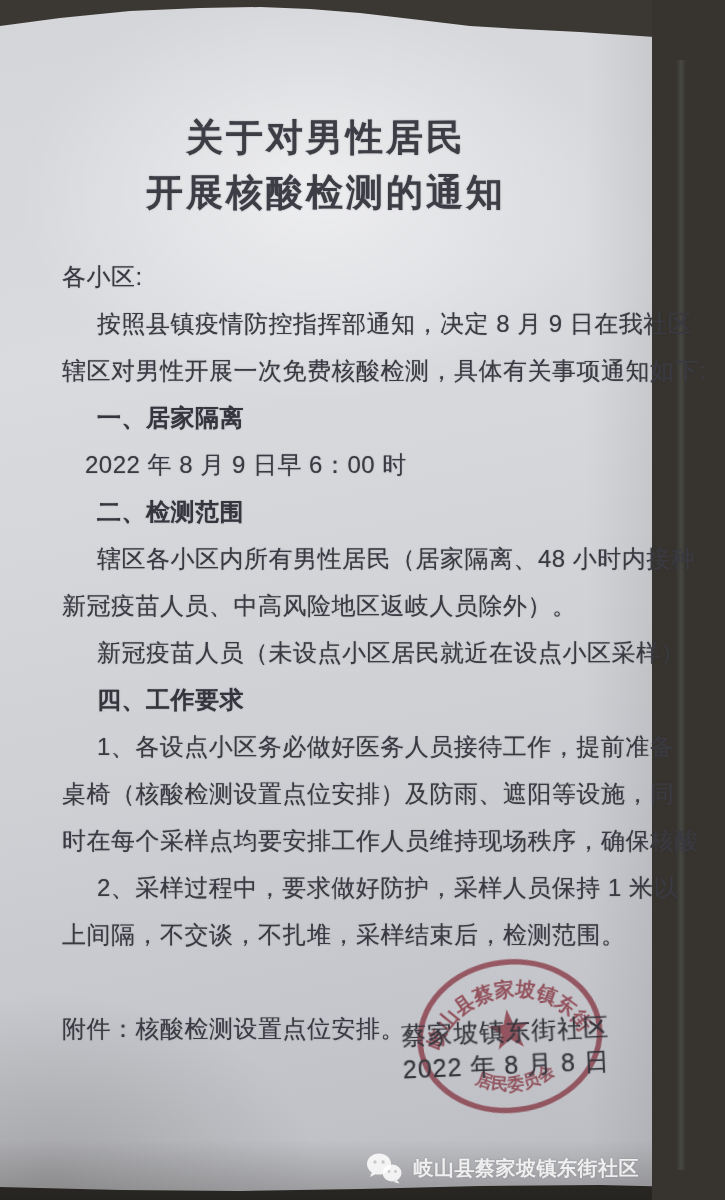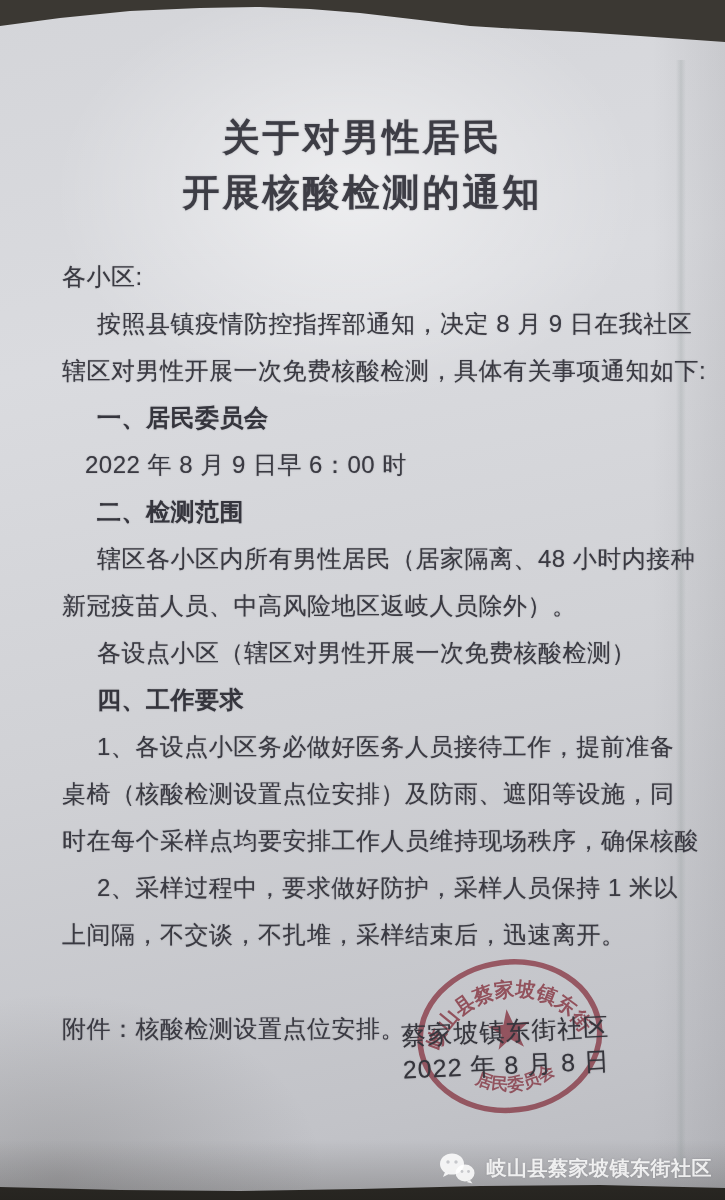--- a/index.html
+++ b/index.html
@@ -2,21 +2,21 @@
 <html><head>
 <meta charset="utf-8">
 <style>
   html,body{margin:0;padding:0;}
   body{
     width:725px;height:1200px;overflow:hidden;
     font-family:"Liberation Sans",sans-serif;
     background:#37342f;
   }
   .stage{
-    position:relative;width:725px;height:1200px;
+    position:relative;width:652px;height:1200px;
     background:linear-gradient(180deg,#3b3833 0%,#3b3833 4%,#2e2b27 97%,#262420 100%);
   }
   
   .paper{
     position:absolute;inset:0;
     background:
       linear-gradient(to top, rgba(70,68,66,0.32), rgba(70,68,66,0) 5%),
       linear-gradient(to left, rgba(95,95,100,0.12), rgba(95,95,100,0) 10%),
       radial-gradient(420px 300px at 48% 16%, rgba(255,255,255,0.55), rgba(255,255,255,0) 70%),
       radial-gradient(380px 260px at 8% 98%, rgba(60,58,55,0.22), rgba(60,58,55,0) 70%),
@@ -78,32 +78,32 @@
 
     <div class="doc-title">
       <div>关于对男性居民</div>
       <div>开展核酸检测的通知</div>
     </div>
 
     <div class="doc-body">
       <p>各小区:</p>
       <p class="ind">按照县镇疫情防控指挥部通知，决定 8 月 9 日在我社区</p>
       <p>辖区对男性开展一次免费核酸检测，具体有关事项通知如下:</p>
-      <p class="ind hd">一、居民委员会</p>
+      <p class="ind hd">一、居家隔离</p>
       <p class="ind2">2022 年 8 月 9 日早 6：00 时</p>
       <p class="ind hd">二、检测范围</p>
       <p class="ind">辖区各小区内所有男性居民（居家隔离、48 小时内接种</p>
       <p>新冠疫苗人员、中高风险地区返岐人员除外）。</p>
-      <p class="ind">各设点小区（辖区对男性开展一次免费核酸检测）</p>
+      <p class="ind">新冠疫苗人员（未设点小区居民就近在设点小区采样）</p>
       <p class="ind hd">四、工作要求</p>
       <p class="ind">1、各设点小区务必做好医务人员接待工作，提前准备</p>
       <p>桌椅（核酸检测设置点位安排）及防雨、遮阳等设施，同</p>
       <p>时在每个采样点均要安排工作人员维持现场秩序，确保核酸</p>
       <p class="ind">2、采样过程中，要求做好防护，采样人员保持 1 米以</p>
-      <p>上间隔，不交谈，不扎堆，采样结束后，迅速离开。</p>
+      <p>上间隔，不交谈，不扎堆，采样结束后，检测范围。</p>
       <div class="gap"></div>
       <p>附件：核酸检测设置点位安排。</p>
     </div>
 
     <svg class="seal" viewBox="0 0 198 162" xmlns="http://www.w3.org/2000/svg" aria-hidden="true">
       <defs>
         <path id="arcTop" d="M 24 104 A 74 64 0 1 1 172 104" fill="none"></path>
         <path id="arcBottom" d="M 46 112 A 64 52 0 0 0 150 112" fill="none"></path>
       </defs>
       <ellipse cx="98" cy="80" rx="90" ry="74" fill="none" stroke="#a93a49" stroke-width="5.5" opacity="0.85"></ellipse>

